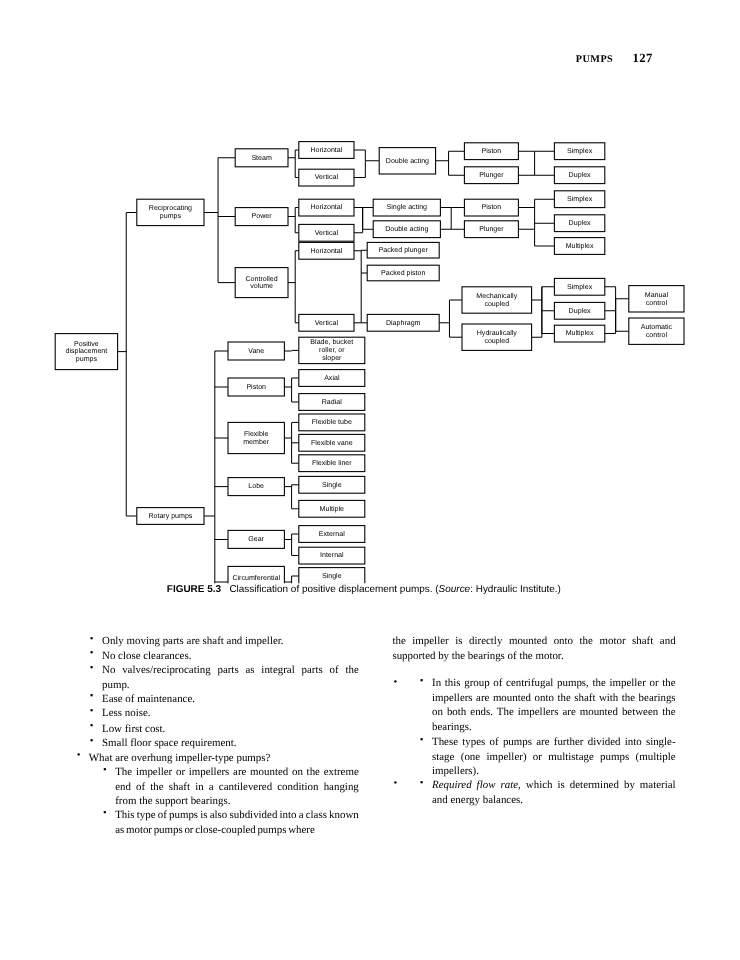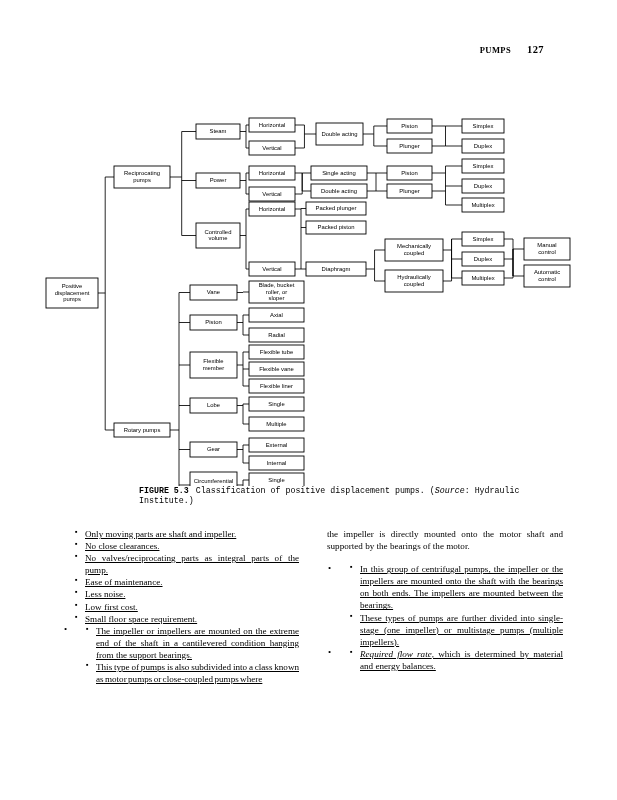--- a/index.html
+++ b/index.html
@@ -61,21 +61,21 @@
     stroke: #000000;
     stroke-width: 0.85;
   }
 
   
   #figure-caption {
     position: absolute;
     left: 139px;
     top: 486px;
     width: 420px;
-    font-family: Liberation Mono, monospace;
+    font-family: Liberation Sans, sans-serif;
     font-size: 8.3px;
     line-height: 1.2;
   }
   #figure-caption .cap-label {
     font-weight: bold;
     margin-right: 7px;
   }
   #figure-caption .cap-src { font-style: italic; }
 
   
@@ -120,21 +120,21 @@
     padding-left: 11px;
     margin-bottom: 0px;
   }
   ul.lvl2 > li > .bullet {
     position: absolute;
     left: 1px;
     top: -1px;
     font-size: 7.5px;
     line-height: 1.45;
   }
-  li > .txt { display: block; text-decoration: underline; }
+  li > .txt { display: block; }
   .tight { word-spacing: -0.9px; }
   .ital { font-style: italic; margin-top: 43px; }
   .cont-text { display: block; margin-bottom: 11px; }
 </style>
 </head>
 <body>
 
 <div id="page">
 
   <div id="running-head">
@@ -529,20 +529,21 @@
             <span class="txt">Low first cost.</span>
           </li>
           <li>
             <span class="bullet">▪</span>
             <span class="txt">Small floor space requirement.</span>
           </li>
         </ul>
       <ul class="lvl1">
         <li>
           <span class="bullet">•</span>
+          <span class="txt">What are overhung impeller-type pumps?</span>
           <ul class="lvl2" id="left-ans-list">
               <li>
                 <span class="bullet">▪</span>
                 <span class="txt">The impeller or impellers are mounted on the extreme end of the shaft in a cantilevered condition hanging from the support bearings.</span>
               </li>
               <li>
                 <span class="bullet">▪</span>
                 <span class="txt tight">This type of pumps is also subdivided into a class known as motor pumps or close-coupled pumps where</span>
               </li>
             </ul>

